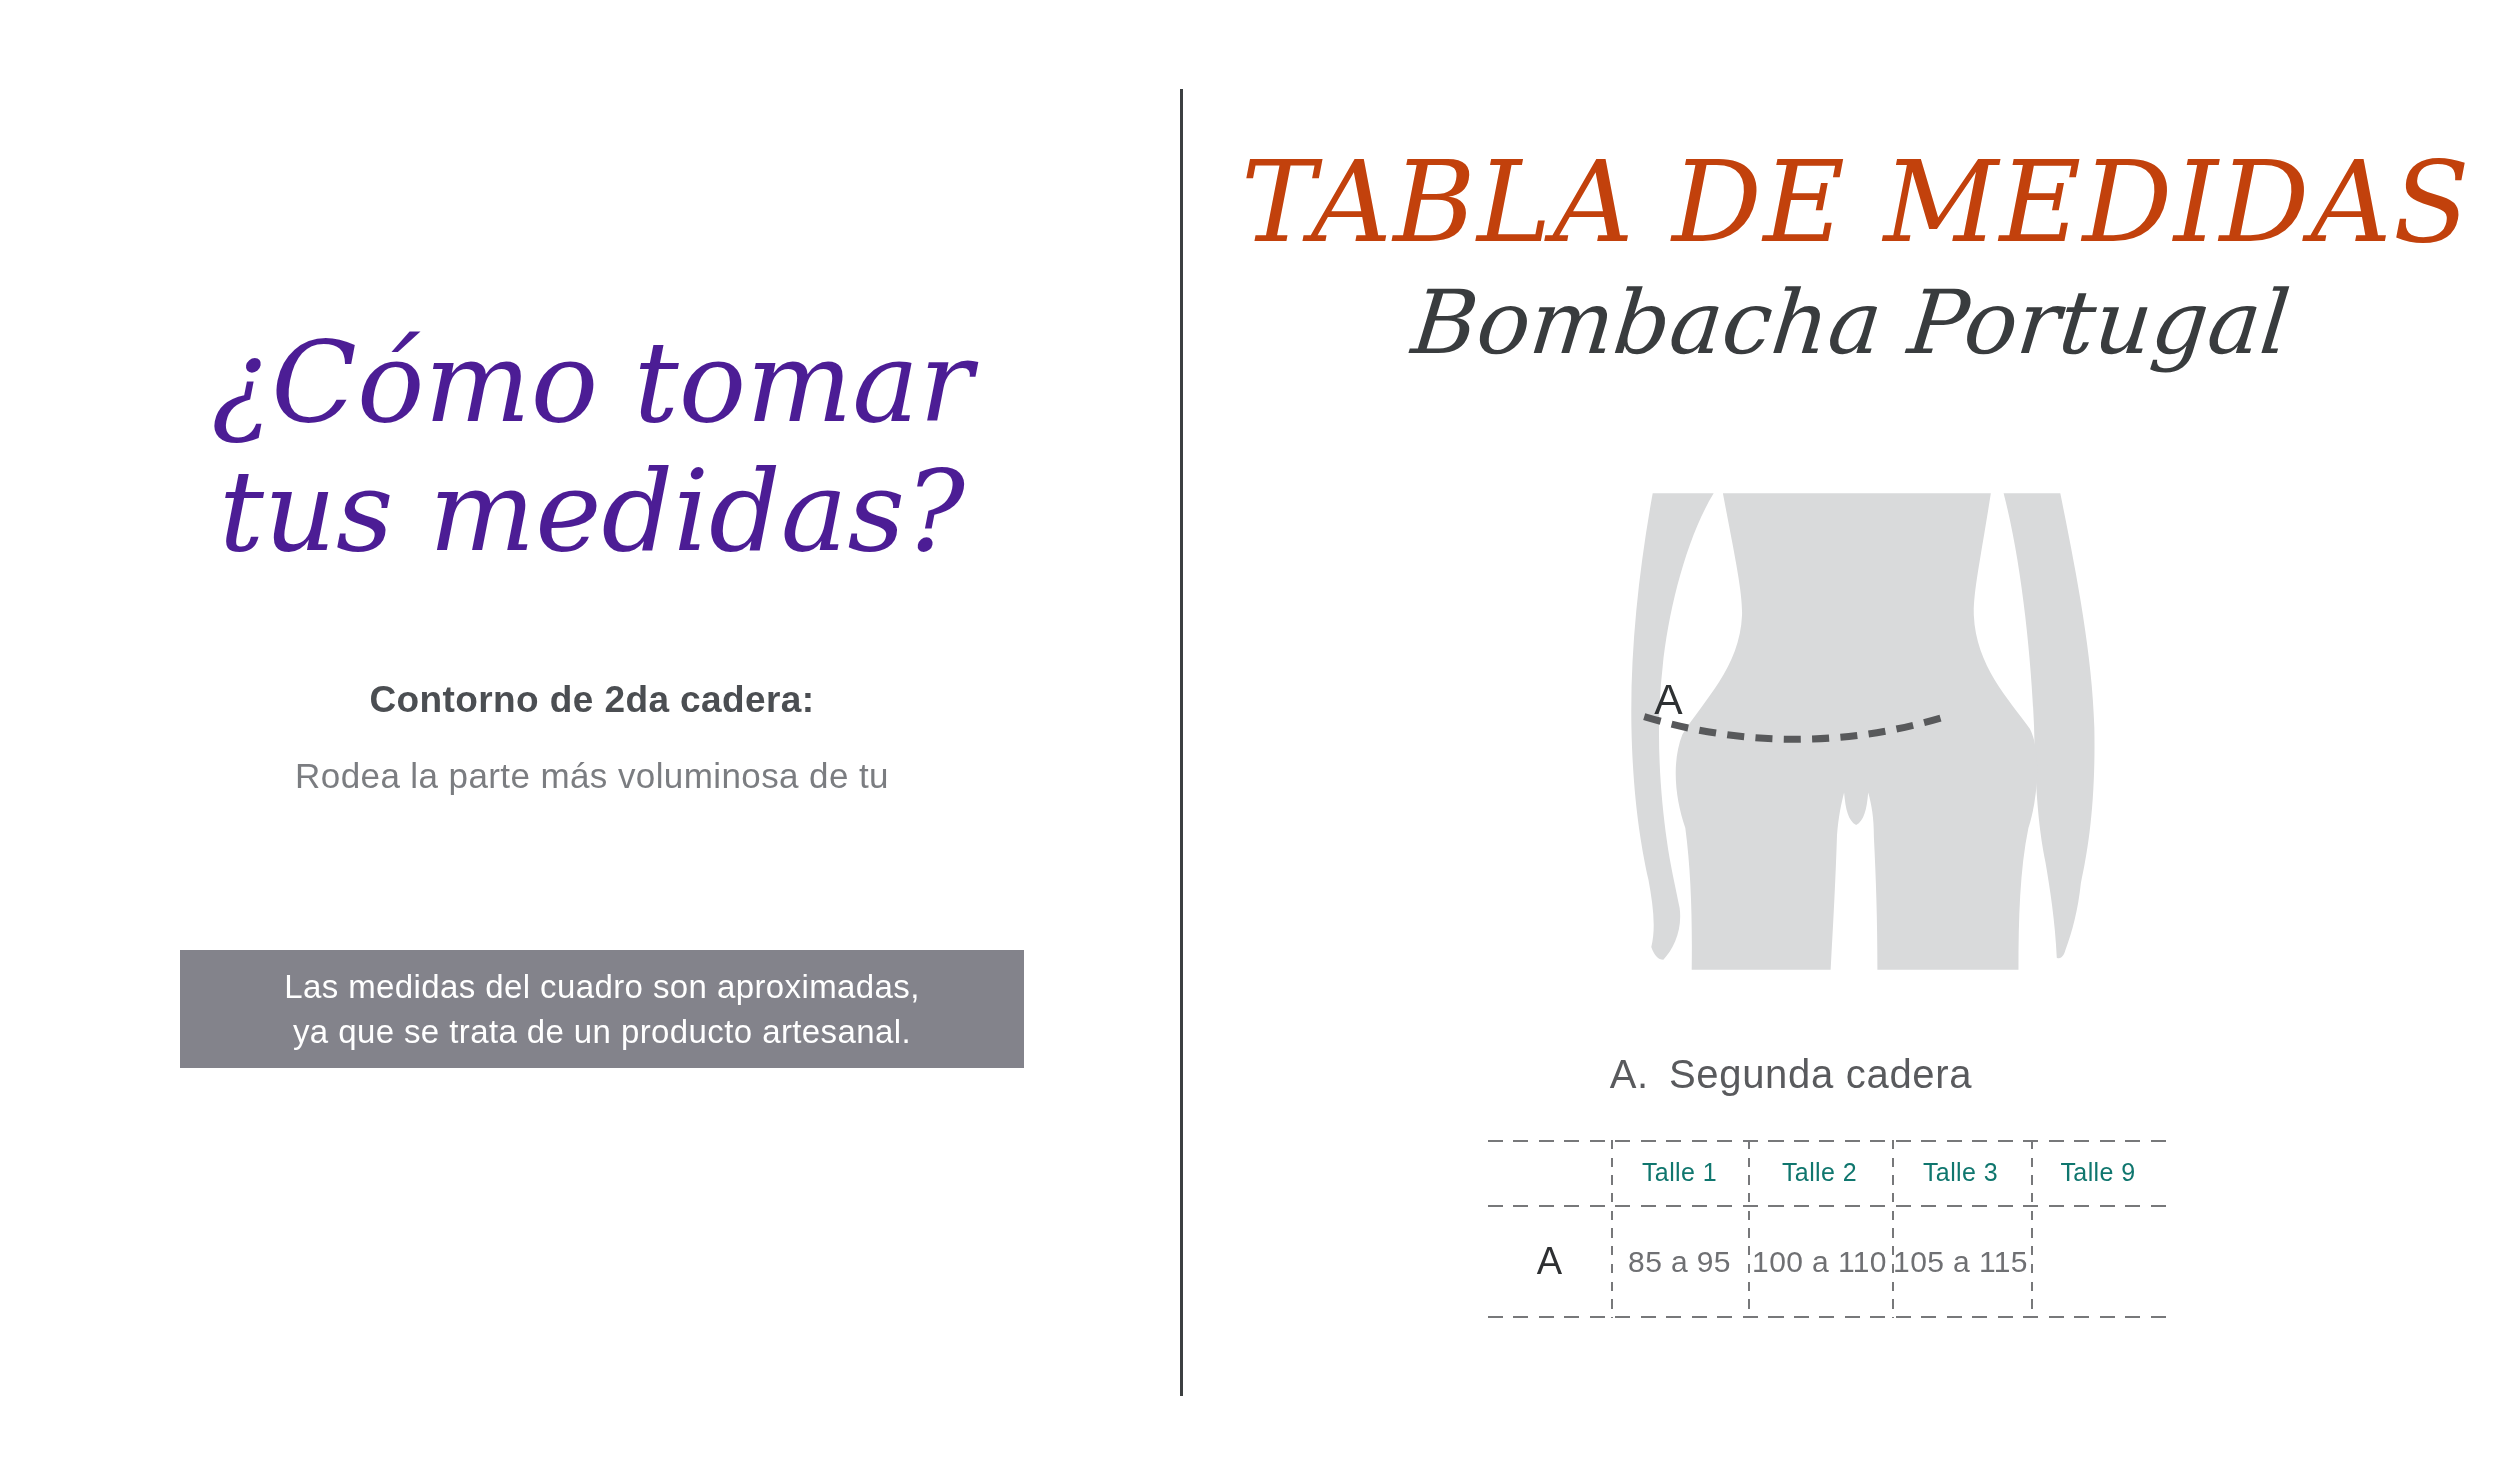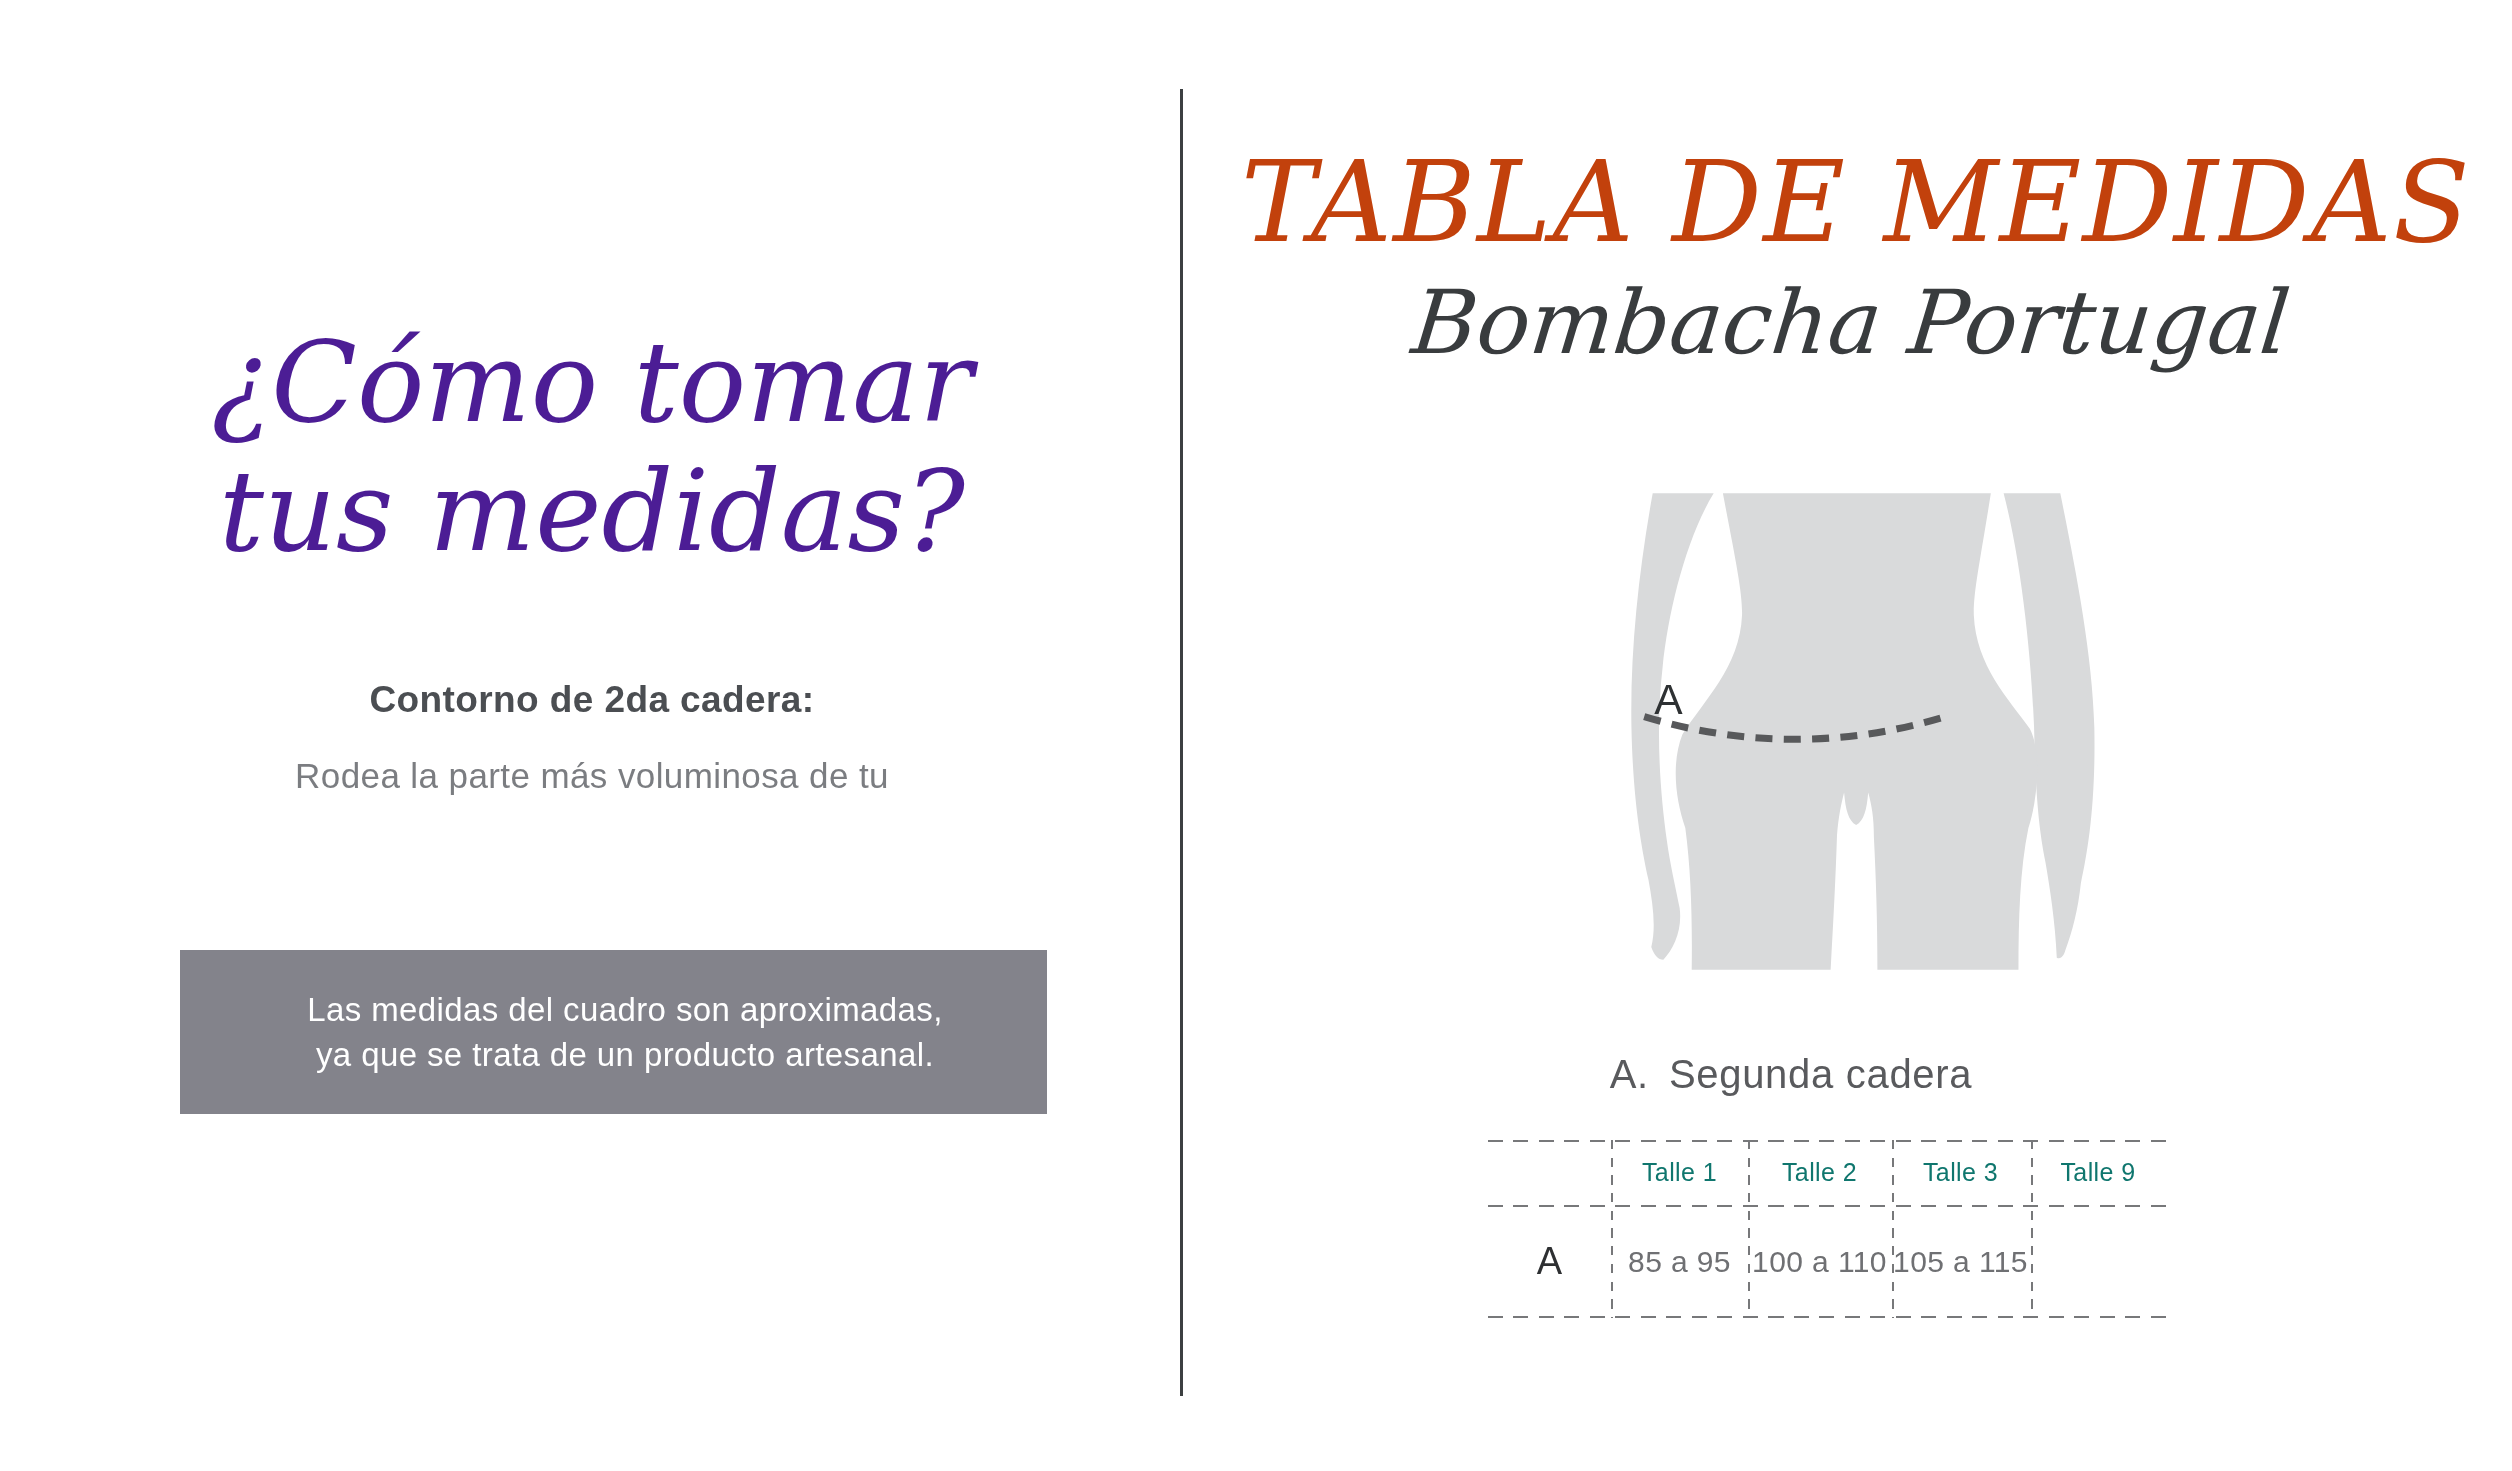--- a/index.html
+++ b/index.html
@@ -16,24 +16,23 @@
   .instructions{
     position:absolute;left:92px;top:675px;width:1000px;text-align:center;
   }
   .instr-heading{
     font-size:37px;color:#4b4e52;font-weight:bold;letter-spacing:0.4px;line-height:50px;
   }
   .instr-body{
     margin-top:21px;font-size:35px;color:#7b7d81;line-height:60px;letter-spacing:0.4px;
   }
   .note-box{
-    position:absolute;left:180px;top:950px;width:844px;height:164px;
+    position:absolute;left:180px;top:950px;width:844px;height:118px;
     background:#83838b;display:flex;flex-direction:column;justify-content:center;
     text-align:center;
-    padding-left:23px;
   }
   .note-box div{
     color:#ffffff;font-size:33px;line-height:45px;letter-spacing:0.4px;
   }
   
   .divider{
     position:absolute;left:1180px;top:89px;width:2.8px;height:1307px;background:#3c3f41;
   }
   
   .right-title{

